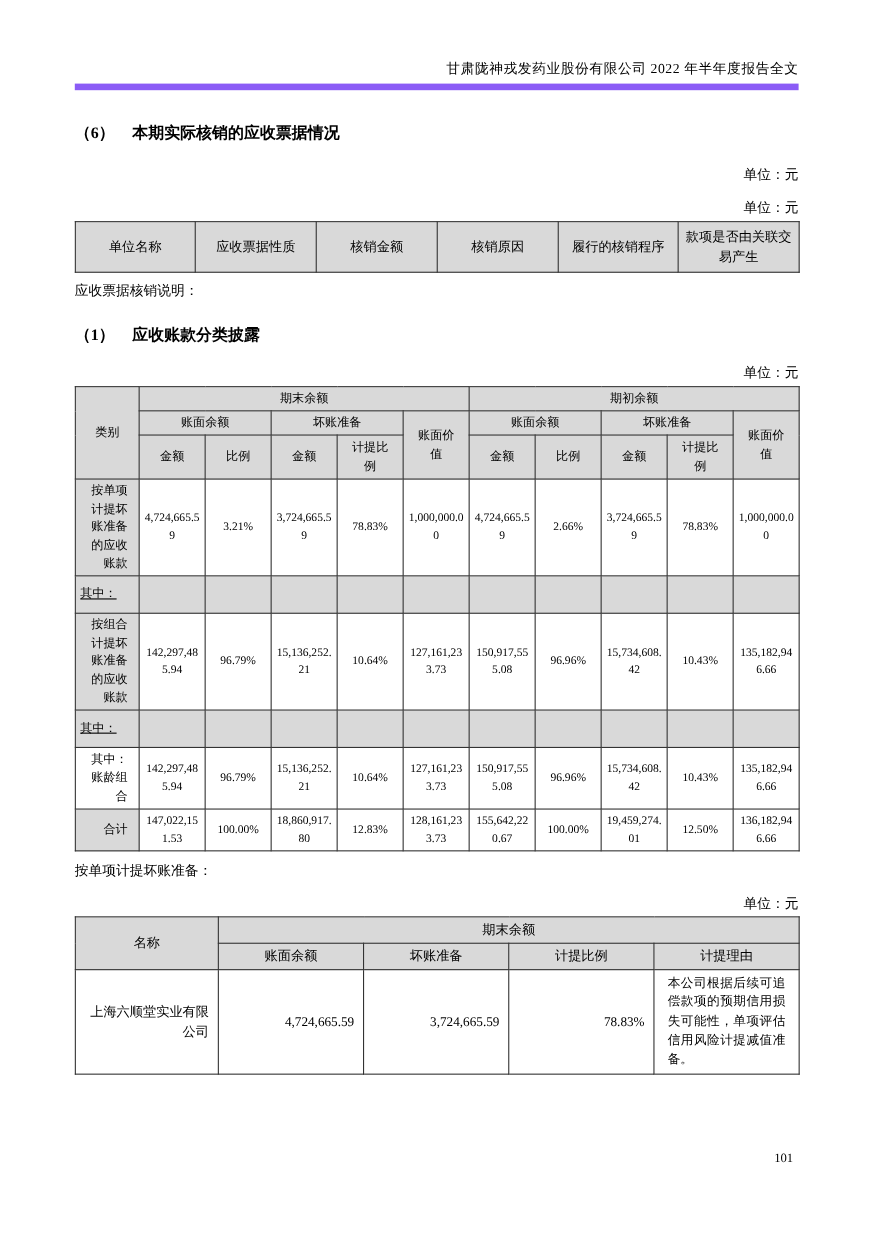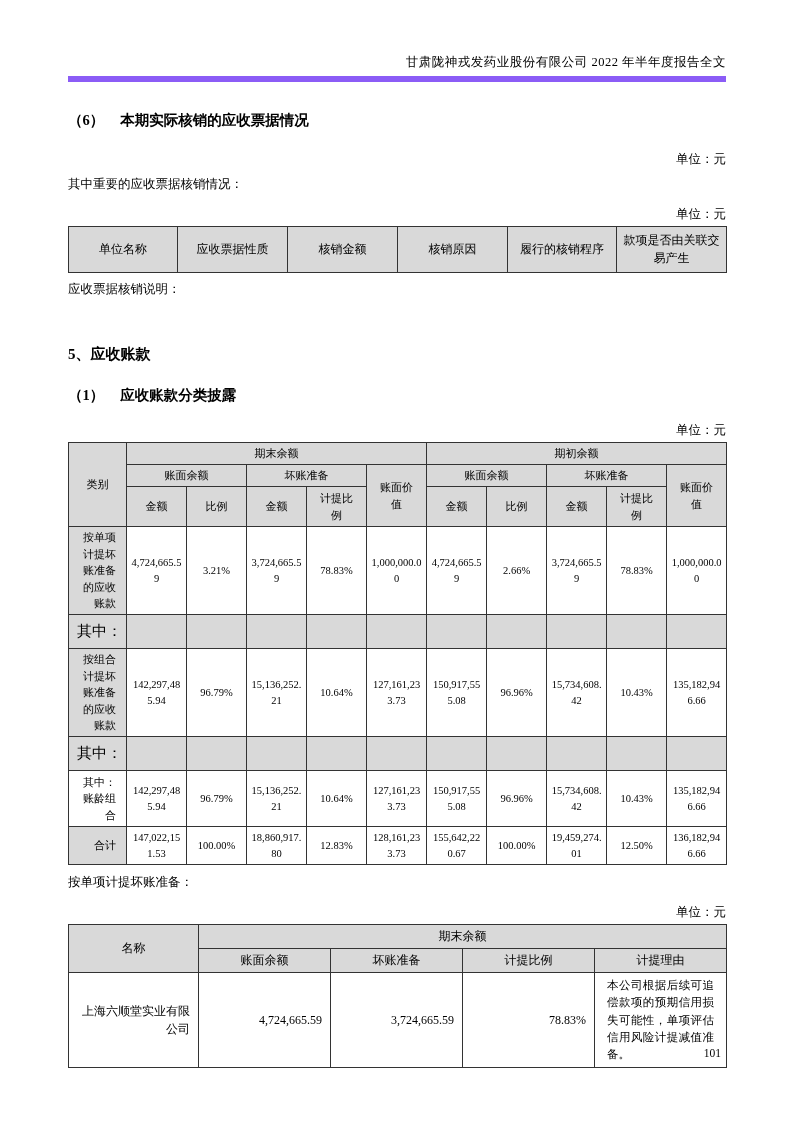--- a/index.html
+++ b/index.html
@@ -38,21 +38,21 @@
   .t2 td { height:46px; font-size:12px; text-align:center; padding:2px 6px; line-height:1.45; }
 
   
   .t3 { font-size:10.5px; }
   .t3 td { line-height:1.5; }
   .t3 .hd { text-align:center; padding:1px 8px; font-size:11px; }
   .t3 .hr1 td { height:22px; }
   .t3 .hr2 .hd2 { height:22px; }
   .t3 .hr3 td { height:40px; }
   .t3 .lbl { font-size:11px; text-align:right; padding:2px 10px; line-height:1.5;margin-left:24px; }
-  .t3 .lblc { font-size:15px; text-align:right; padding:2px 4px; }
+  .t3 .lblc { font-size:11px; text-align:left; padding:2px 4px;text-decoration:underline; }
   .t3 .num { text-align:center; padding:2px 4px; word-break:break-all; }
   .t3 .r-tall td { height:88px; }
   .t3 .r-mid td { height:34px; }
   .t3 .r-age td { height:56px; }
   .t3 .r-total td { height:38px; }
 
   
   .t4 { font-size:12px; }
   .t4 .hd { text-align:center; height:24px; padding:1px 6px; }
   .t4 .name { text-align:right; padding:2px 8px; line-height:1.5; }
@@ -70,21 +70,20 @@
 
     <div class="report-header">甘肃陇神戎发药业股份有限公司 2022 年半年度报告全文</div>
 
     <div class="h-sec6">
       <span class="h-num">（6）</span><span>本期实际核销的应收票据情况</span>
     </div>
 
     <div class="unit u1">单位：元</div>
 
 
-    <div class="note">其中重要的应收票据核销情况：</div>
 
     <div class="unit u2">单位：元</div>
 
     <table class="t2">
       <colgroup>
           <col style="width:109px">
           <col style="width:110px">
           <col style="width:110px">
           <col style="width:110px">
           <col style="width:109px">
@@ -97,21 +96,20 @@
         <td class="gy">核销金额</td>
         <td class="gy">核销原因</td>
         <td class="gy">履行的核销程序</td>
         <td class="gy">款项是否由关联交易产生</td>
       </tr>
     </tbody>
       </table>
 
     <div class="note">应收票据核销说明：</div>
 
-    <div class="h-sec5">5、应收账款</div>
 
     <div class="h-sec51">
       <span class="h-num">（1）</span><span>应收账款分类披露</span>
     </div>
 
     <div class="unit u3">单位：元</div>
 
     <table class="t3">
       <colgroup>
         <col style="width:58px">

